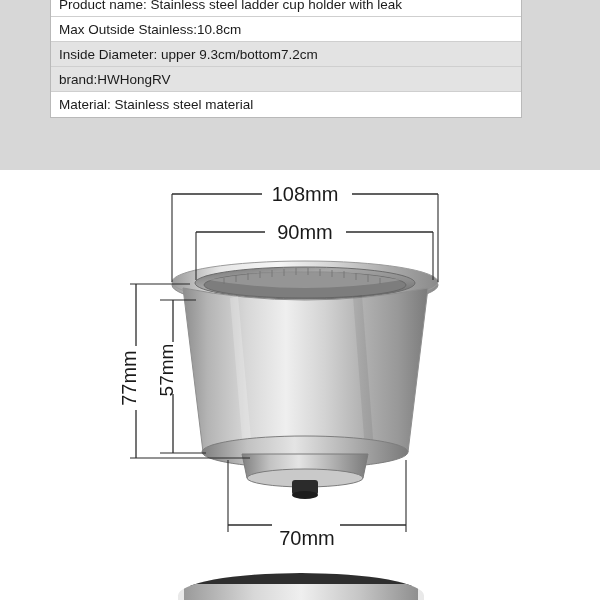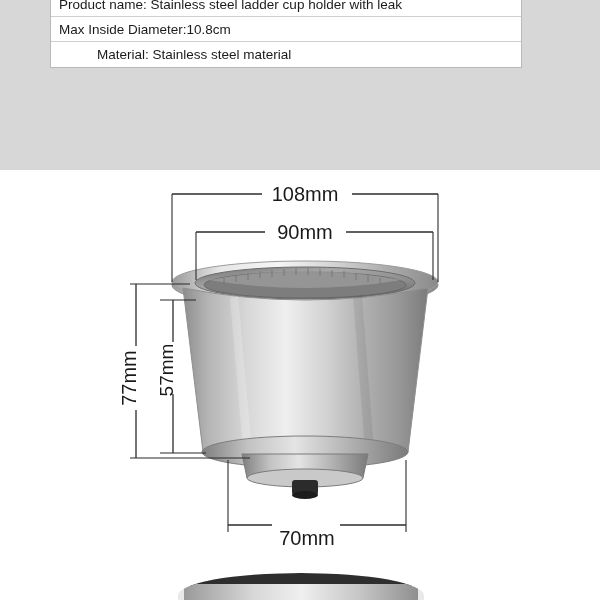--- a/index.html
+++ b/index.html
@@ -26,21 +26,21 @@
   .spec-row {
     height: 25px;
     line-height: 25px;
     padding-left: 8px;
     font-size: 13.5px;
     color: #1b1b1b;
     border-bottom: 1px solid #cfcfcf;
     white-space: nowrap;
     overflow: hidden;
   }
-  .spec-row:last-child { border-bottom: none; margin-left: 38px; }
+  .spec-row:last-child { border-bottom: none; }
   .spec-row.alt { background: #e3e3e3; }
   .spec-row.plain { background: #ffffff; }
 
   
   #grey-band {
     position: absolute;
     left: 0;
     top: 0;
     width: 600px;
     height: 183px;
@@ -107,21 +107,23 @@
 </style>
 </head>
 <body>
 
 <div id="grey-band">
   <div id="grey-band-inner"></div>
 </div>
 
 <div id="spec-block">
   <div class="spec-row plain">Product name: Stainless steel ladder cup holder with leak</div>
-  <div class="spec-row plain">Max Inside Diameter:10.8cm</div>
+  <div class="spec-row plain">Max Outside Stainless:10.8cm</div>
+  <div class="spec-row alt">Inside Diameter: upper 9.3cm/bottom7.2cm</div>
+  <div class="spec-row alt">brand:HWHongRV</div>
   <div class="spec-row plain">Material: Stainless steel material</div>
 </div>
 
 <div id="diagram">
   <svg width="600" height="417" viewBox="0 0 600 417" xmlns="http://www.w3.org/2000/svg">
     <defs>
       <linearGradient id="bodyGrad" x1="0" y1="0" x2="1" y2="0">
         <stop offset="0%" stop-color="#8d8d8d"></stop>
         <stop offset="10%" stop-color="#b4b4b4"></stop>
         <stop offset="26%" stop-color="#d7d7d7"></stop>

